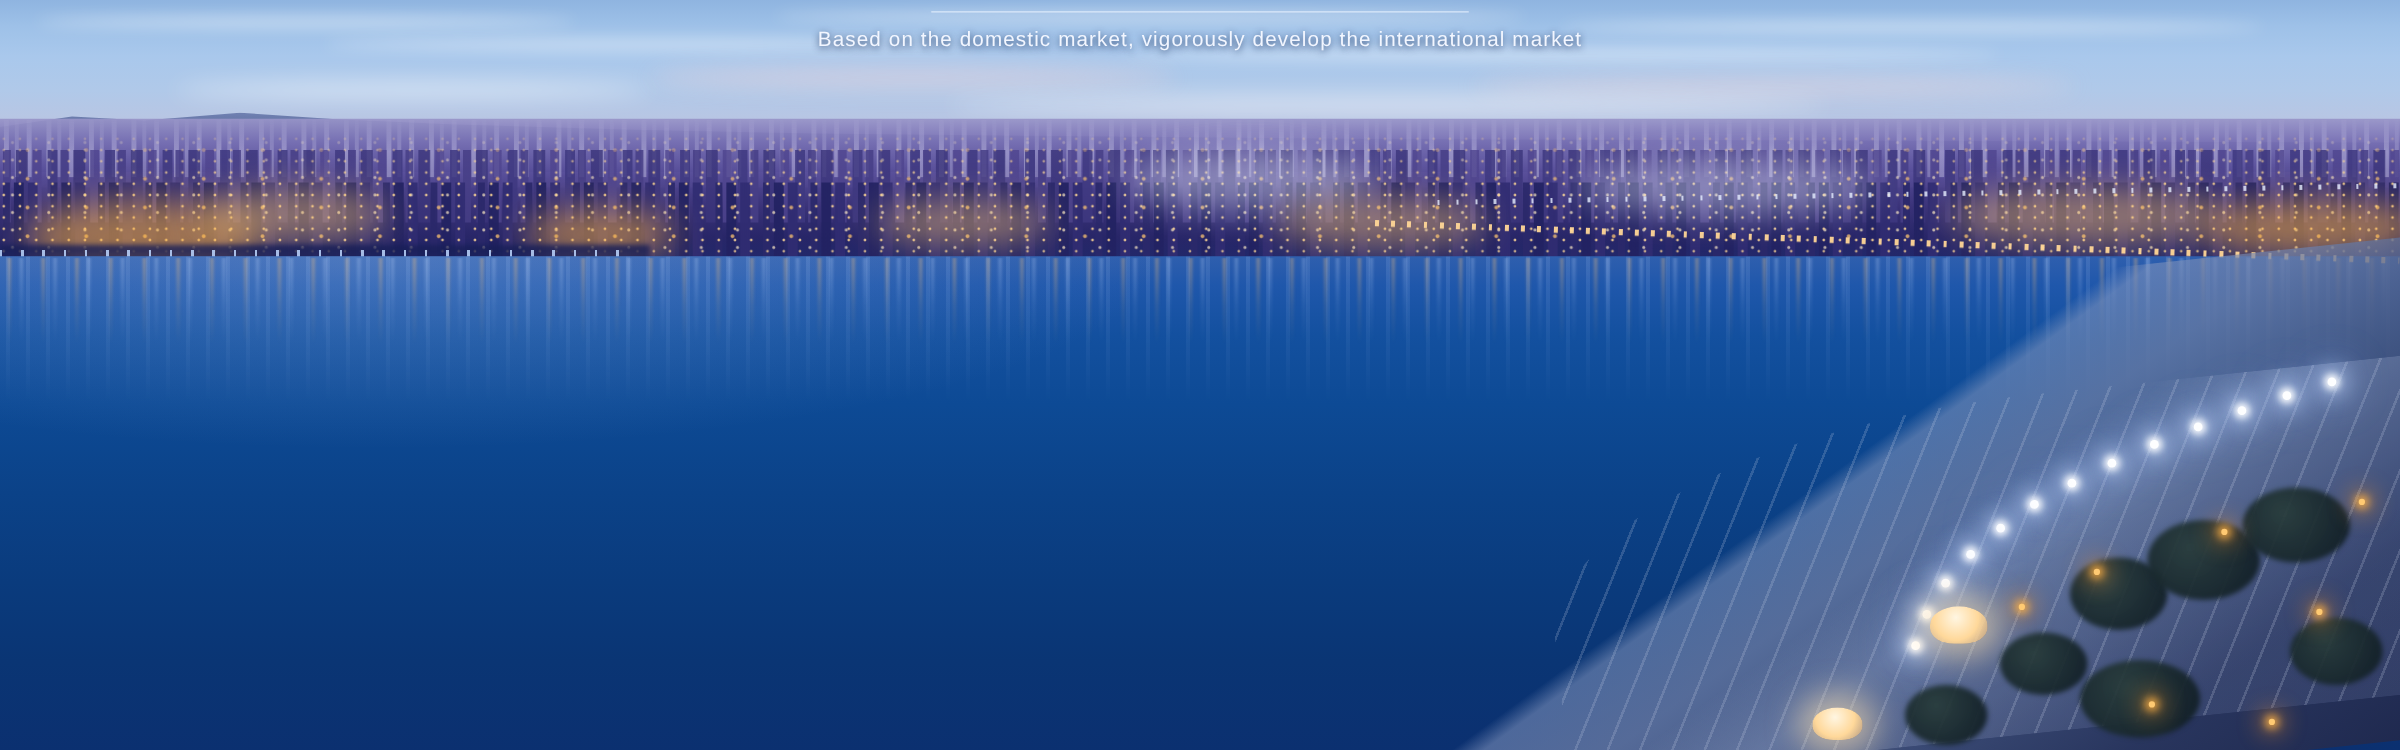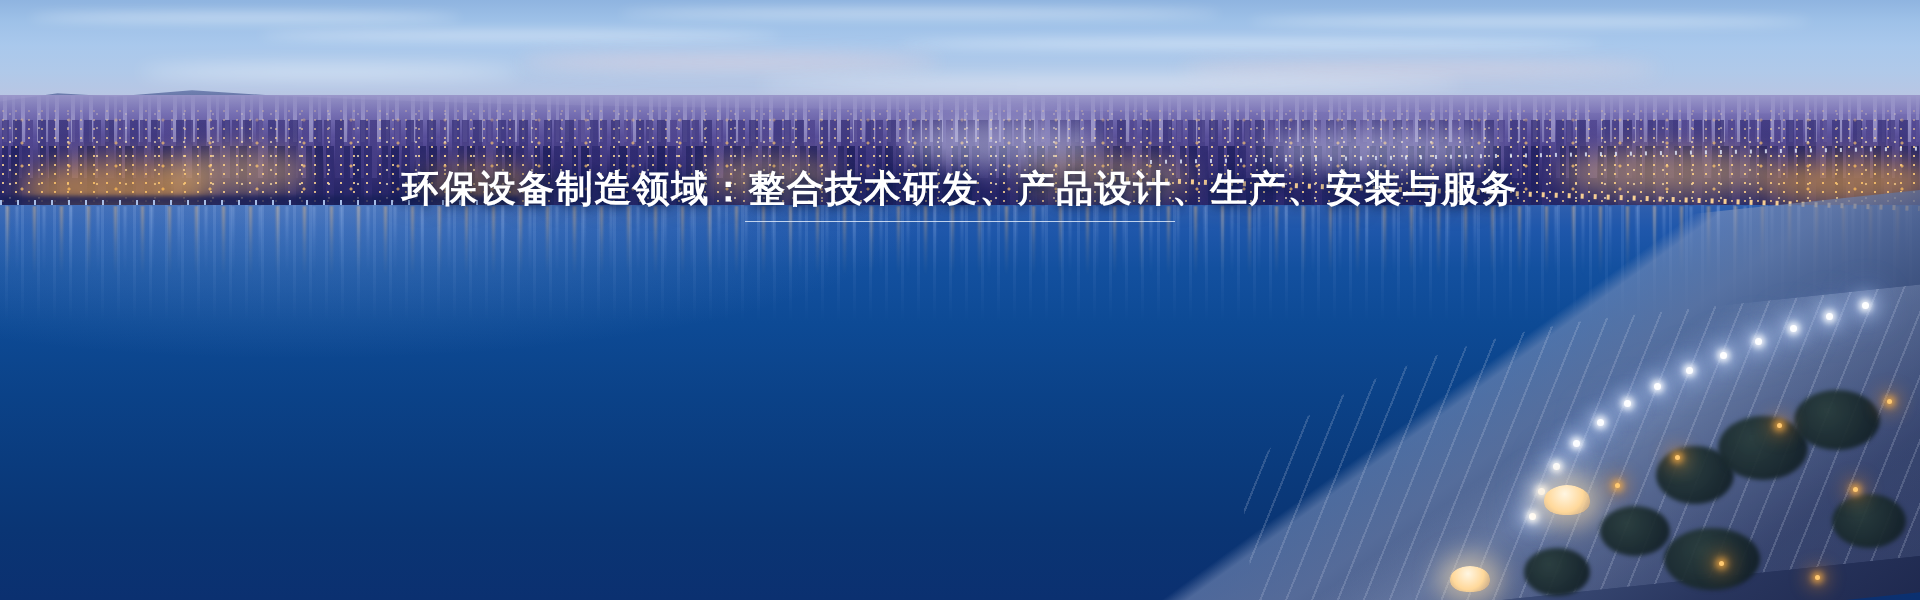--- a/index.html
+++ b/index.html
@@ -385,17 +385,17 @@
 
   <div class="warm-pt" style="right:240px; bottom:140px;"></div>
   <div class="warm-pt" style="right:138px; bottom:172px;"></div>
   <div class="warm-pt" style="right:62px;  bottom:108px;"></div>
   <div class="warm-pt" style="right:28px;  bottom:196px;"></div>
   <div class="warm-pt" style="right:196px; bottom:34px;"></div>
   <div class="warm-pt" style="right:100px; bottom:20px;"></div>
   <div class="warm-pt" style="right:300px; bottom:112px;"></div>
 
   <div class="text-wrap">
-    <div class="headline">环保设备制造领域：整合技术研发、产品设计、生产、安装与服务</div>
     <div class="divider"></div>
+    <div class="tagline">Based on the domestic market, vigorously develop the international market</div>
   </div>
 
 </div>
 
 </body></html>

